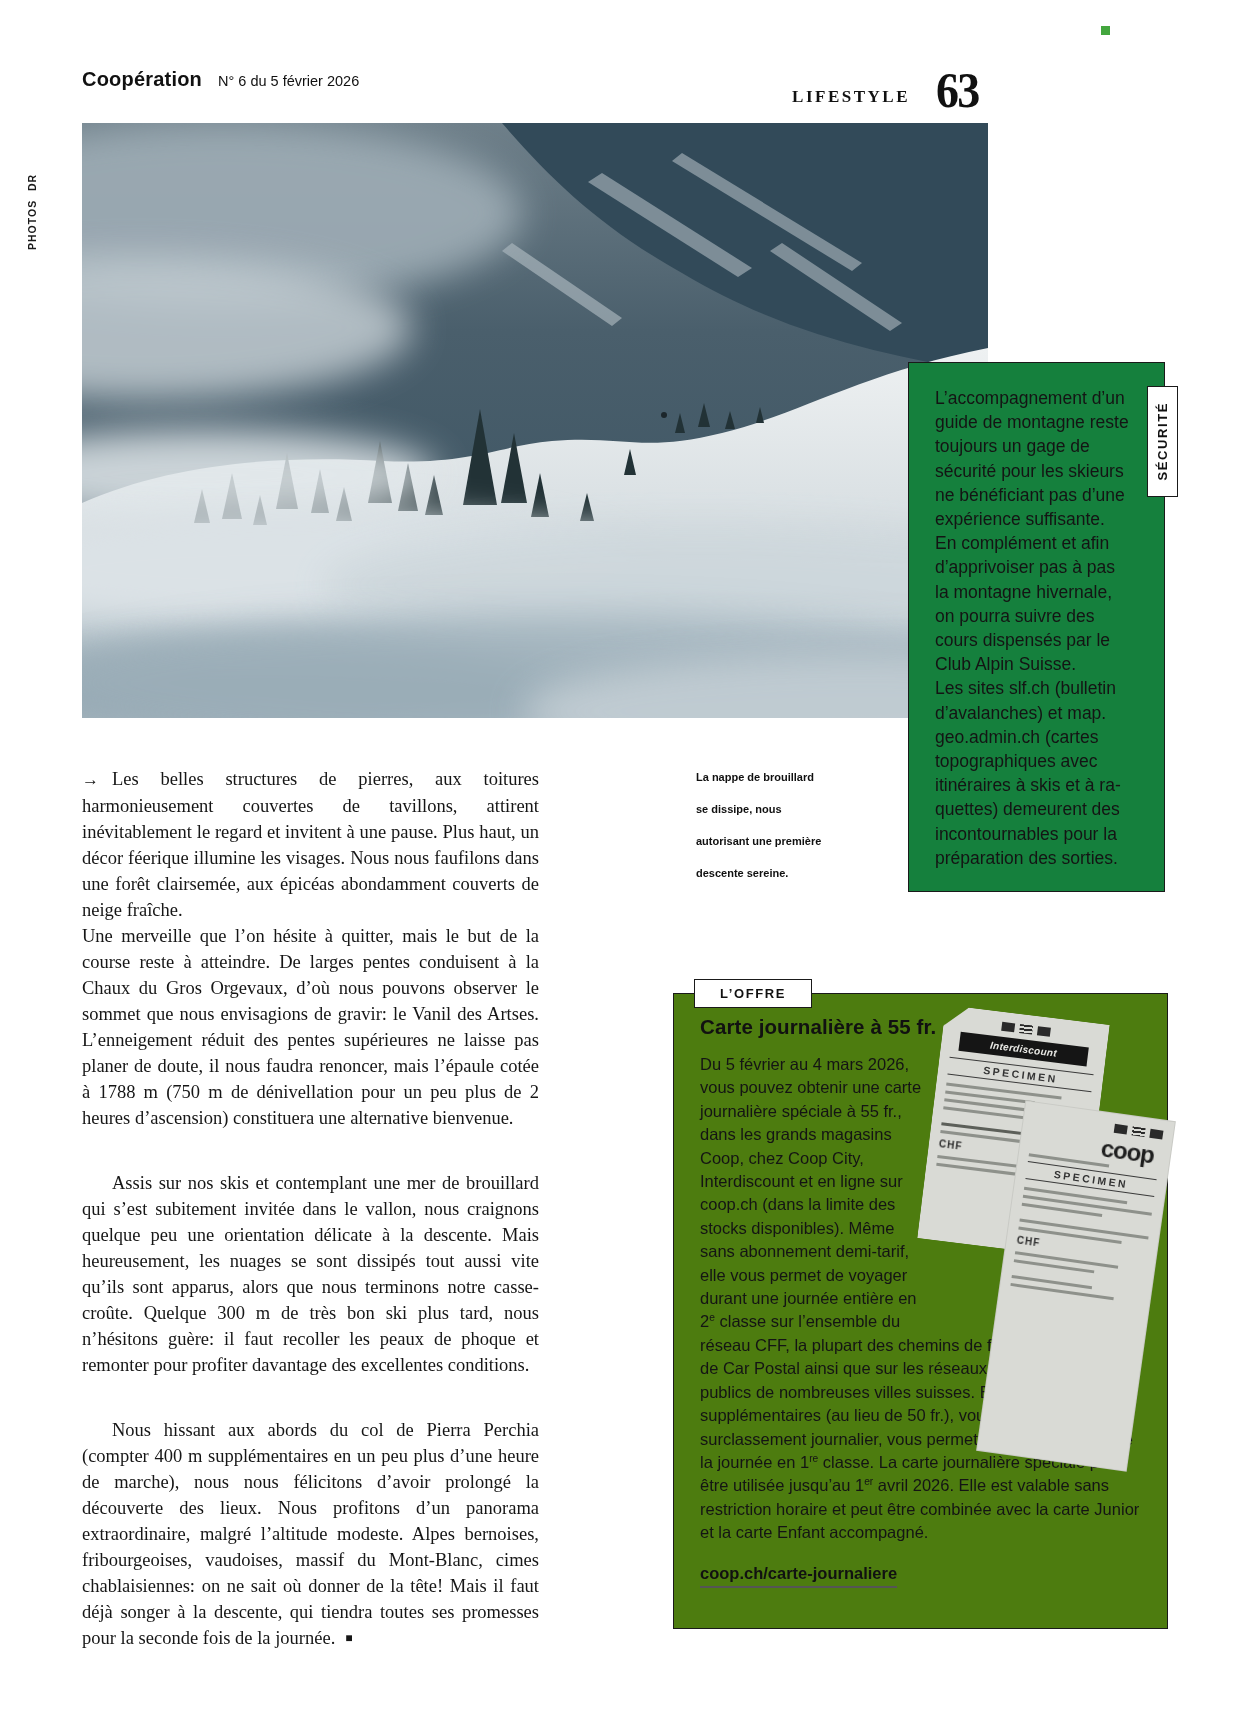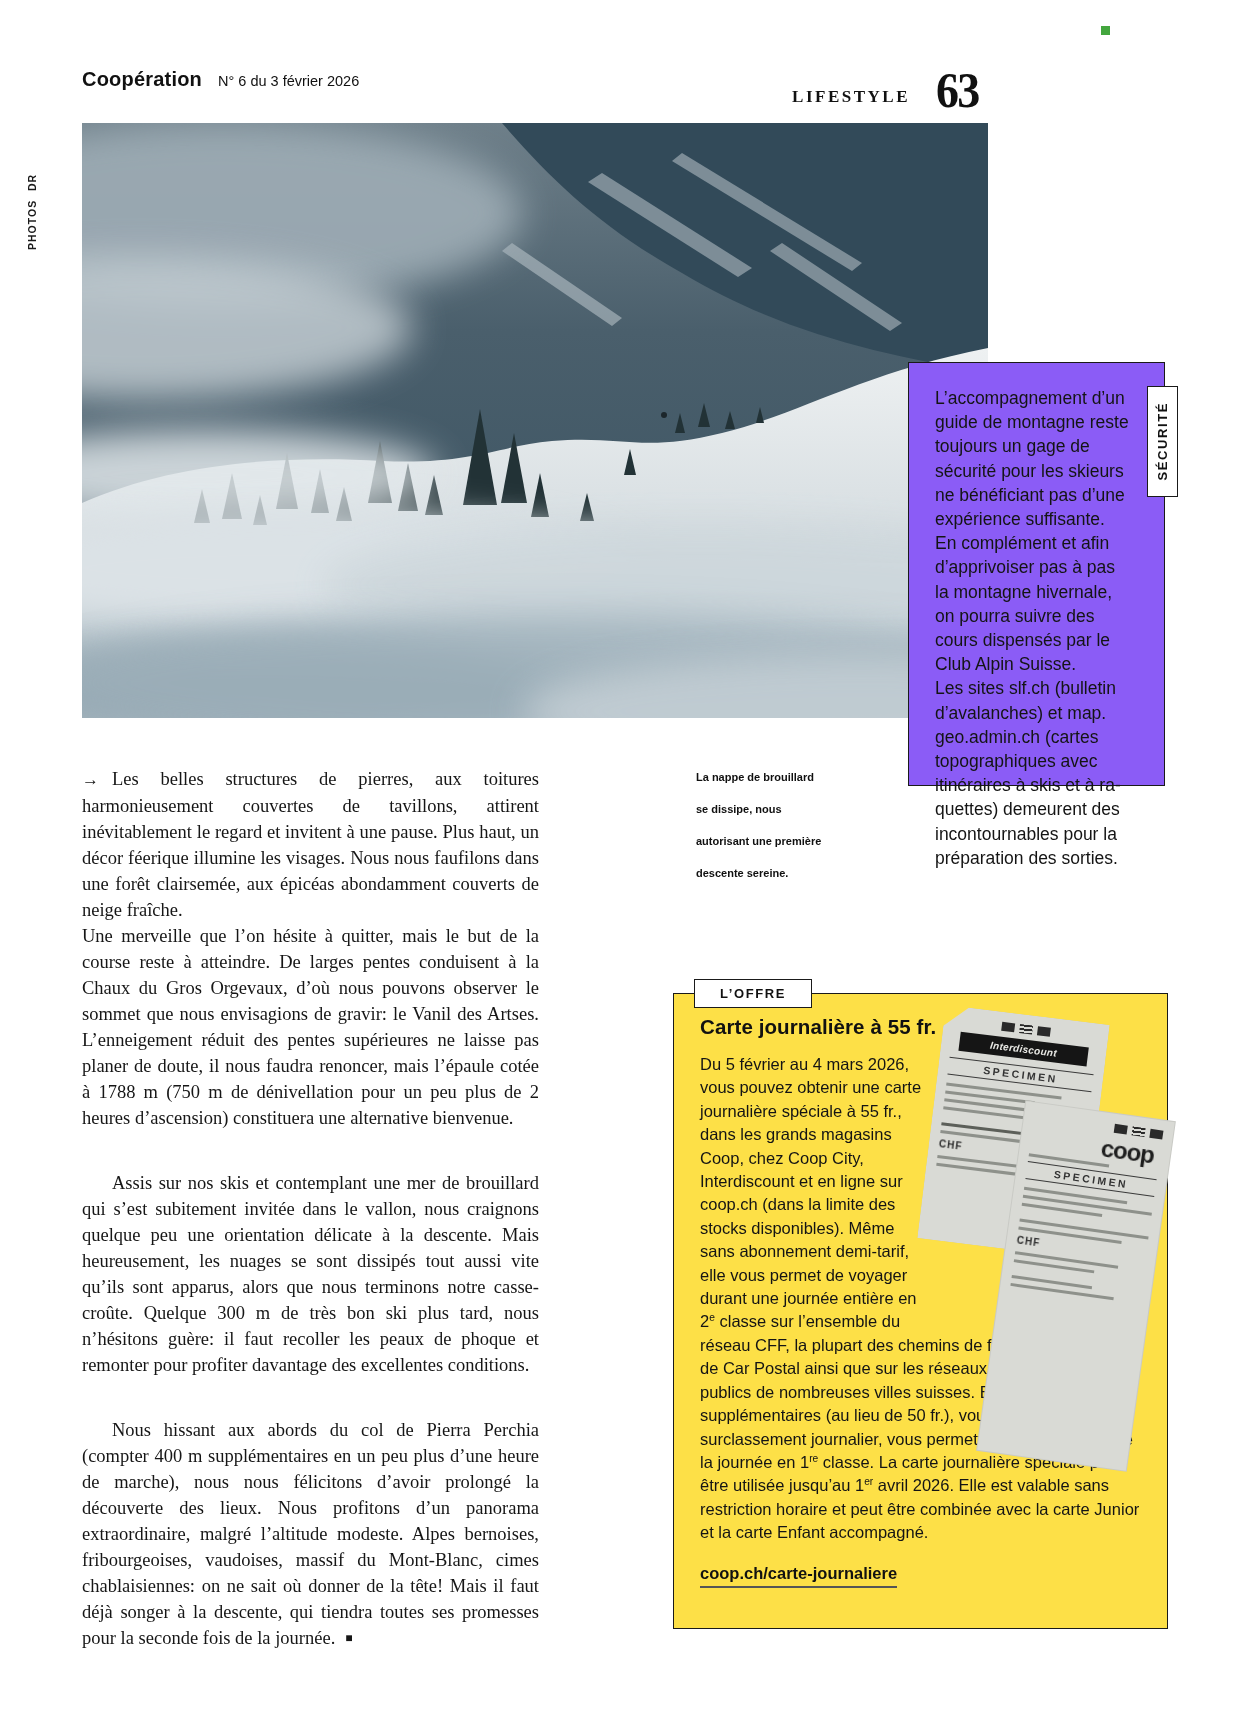--- a/index.html
+++ b/index.html
@@ -27,22 +27,22 @@
   .photo-credit .credit-dr{font-weight:800;margin-top:9px;}
   
   .photo{position:absolute;left:82px;top:123px;width:906px;height:595px;overflow:hidden;}
   .photo svg{display:block;}
   .caption{
     position:absolute;left:696px;top:729px;width:260px;
     font-weight:700;font-size:11px;line-height:32px;white-space:pre-line;color:#101010;
   }
   
   .securite-box{
-    position:absolute;left:908px;top:362px;width:257px;height:424px;
-    background:#8b5cf6;border:1.5px solid #1a1a1a;box-sizing:border-box;
+    position:absolute;left:908px;top:362px;width:257px;height:530px;
+    background:#15803d;border:1.5px solid #1a1a1a;box-sizing:border-box;
     padding:23px 32px 0 26px;
   }
   .securite-text{font-size:17.5px;line-height:24.2px;white-space:pre-line;color:#141414;}
   .vertical-label{
     position:absolute;background:#fff;border:1.5px solid #1a1a1a;box-sizing:border-box;
     display:flex;align-items:center;justify-content:center;
   }
   .securite-label{left:1147px;top:386px;width:31px;height:111px;}
   .vertical-label span{
     writing-mode:vertical-rl;transform:rotate(180deg);
@@ -58,21 +58,21 @@
   .article .indent{text-indent:30px;margin-top:39px;}
   .arrow{font-family:"Liberation Sans",sans-serif;font-size:17px;margin-right:13px;}
   .subhead{
     font-family:"Liberation Sans",sans-serif;font-weight:700;font-size:19px;
     margin:23px 0 5px 0;text-align:left;
   }
   .endmark{font-family:"Liberation Sans",sans-serif;font-size:12px;margin-left:10px;vertical-align:2px;}
   
   .offer-box{
     position:absolute;left:673px;top:993px;width:495px;height:636px;
-    border:1.5px solid #1a1a1a;box-sizing:border-box;background:#fde047;
+    border:1.5px solid #1a1a1a;box-sizing:border-box;background:#4d7c0f;
   }
   .offer-label{left:694px;top:979px;height:29px;padding:0 25px;}
   .offer-label span{
     writing-mode:horizontal-tb;transform:none;
     font-weight:800;font-size:13px;letter-spacing:1.6px;
   }
   .offer-title{
     position:absolute;left:26px;top:21px;margin:0;
     font-size:20.5px;font-weight:800;letter-spacing:.1px;
   }
@@ -117,21 +117,21 @@
   .r-line.dark{background:#5c5f59;}
   .r-gap{height:8px;}
   .r-chf{font-weight:700;font-size:10px;color:#2e2e2e;letter-spacing:1px;margin:2px 0 6px 0;filter:blur(.3px);}
 </style>
 </head>
 <body>
 
 <div class="page">
 
   <div class="header">
-    <span class="masthead">Coopération</span><span class="issue">N° 6 du 3 février 2026</span>
+    <span class="masthead">Coopération</span><span class="issue">N° 6 du 5 février 2026</span>
     <div class="header-right">
       <span class="section-label">LIFESTYLE</span>
       <span class="page-number">63</span>
     </div>
   </div>
   <div class="green-dot"></div>
 
   <div class="photo-credit">
     <span class="credit-name">PHOTOS</span>
     <span class="credit-dr">DR</span>

